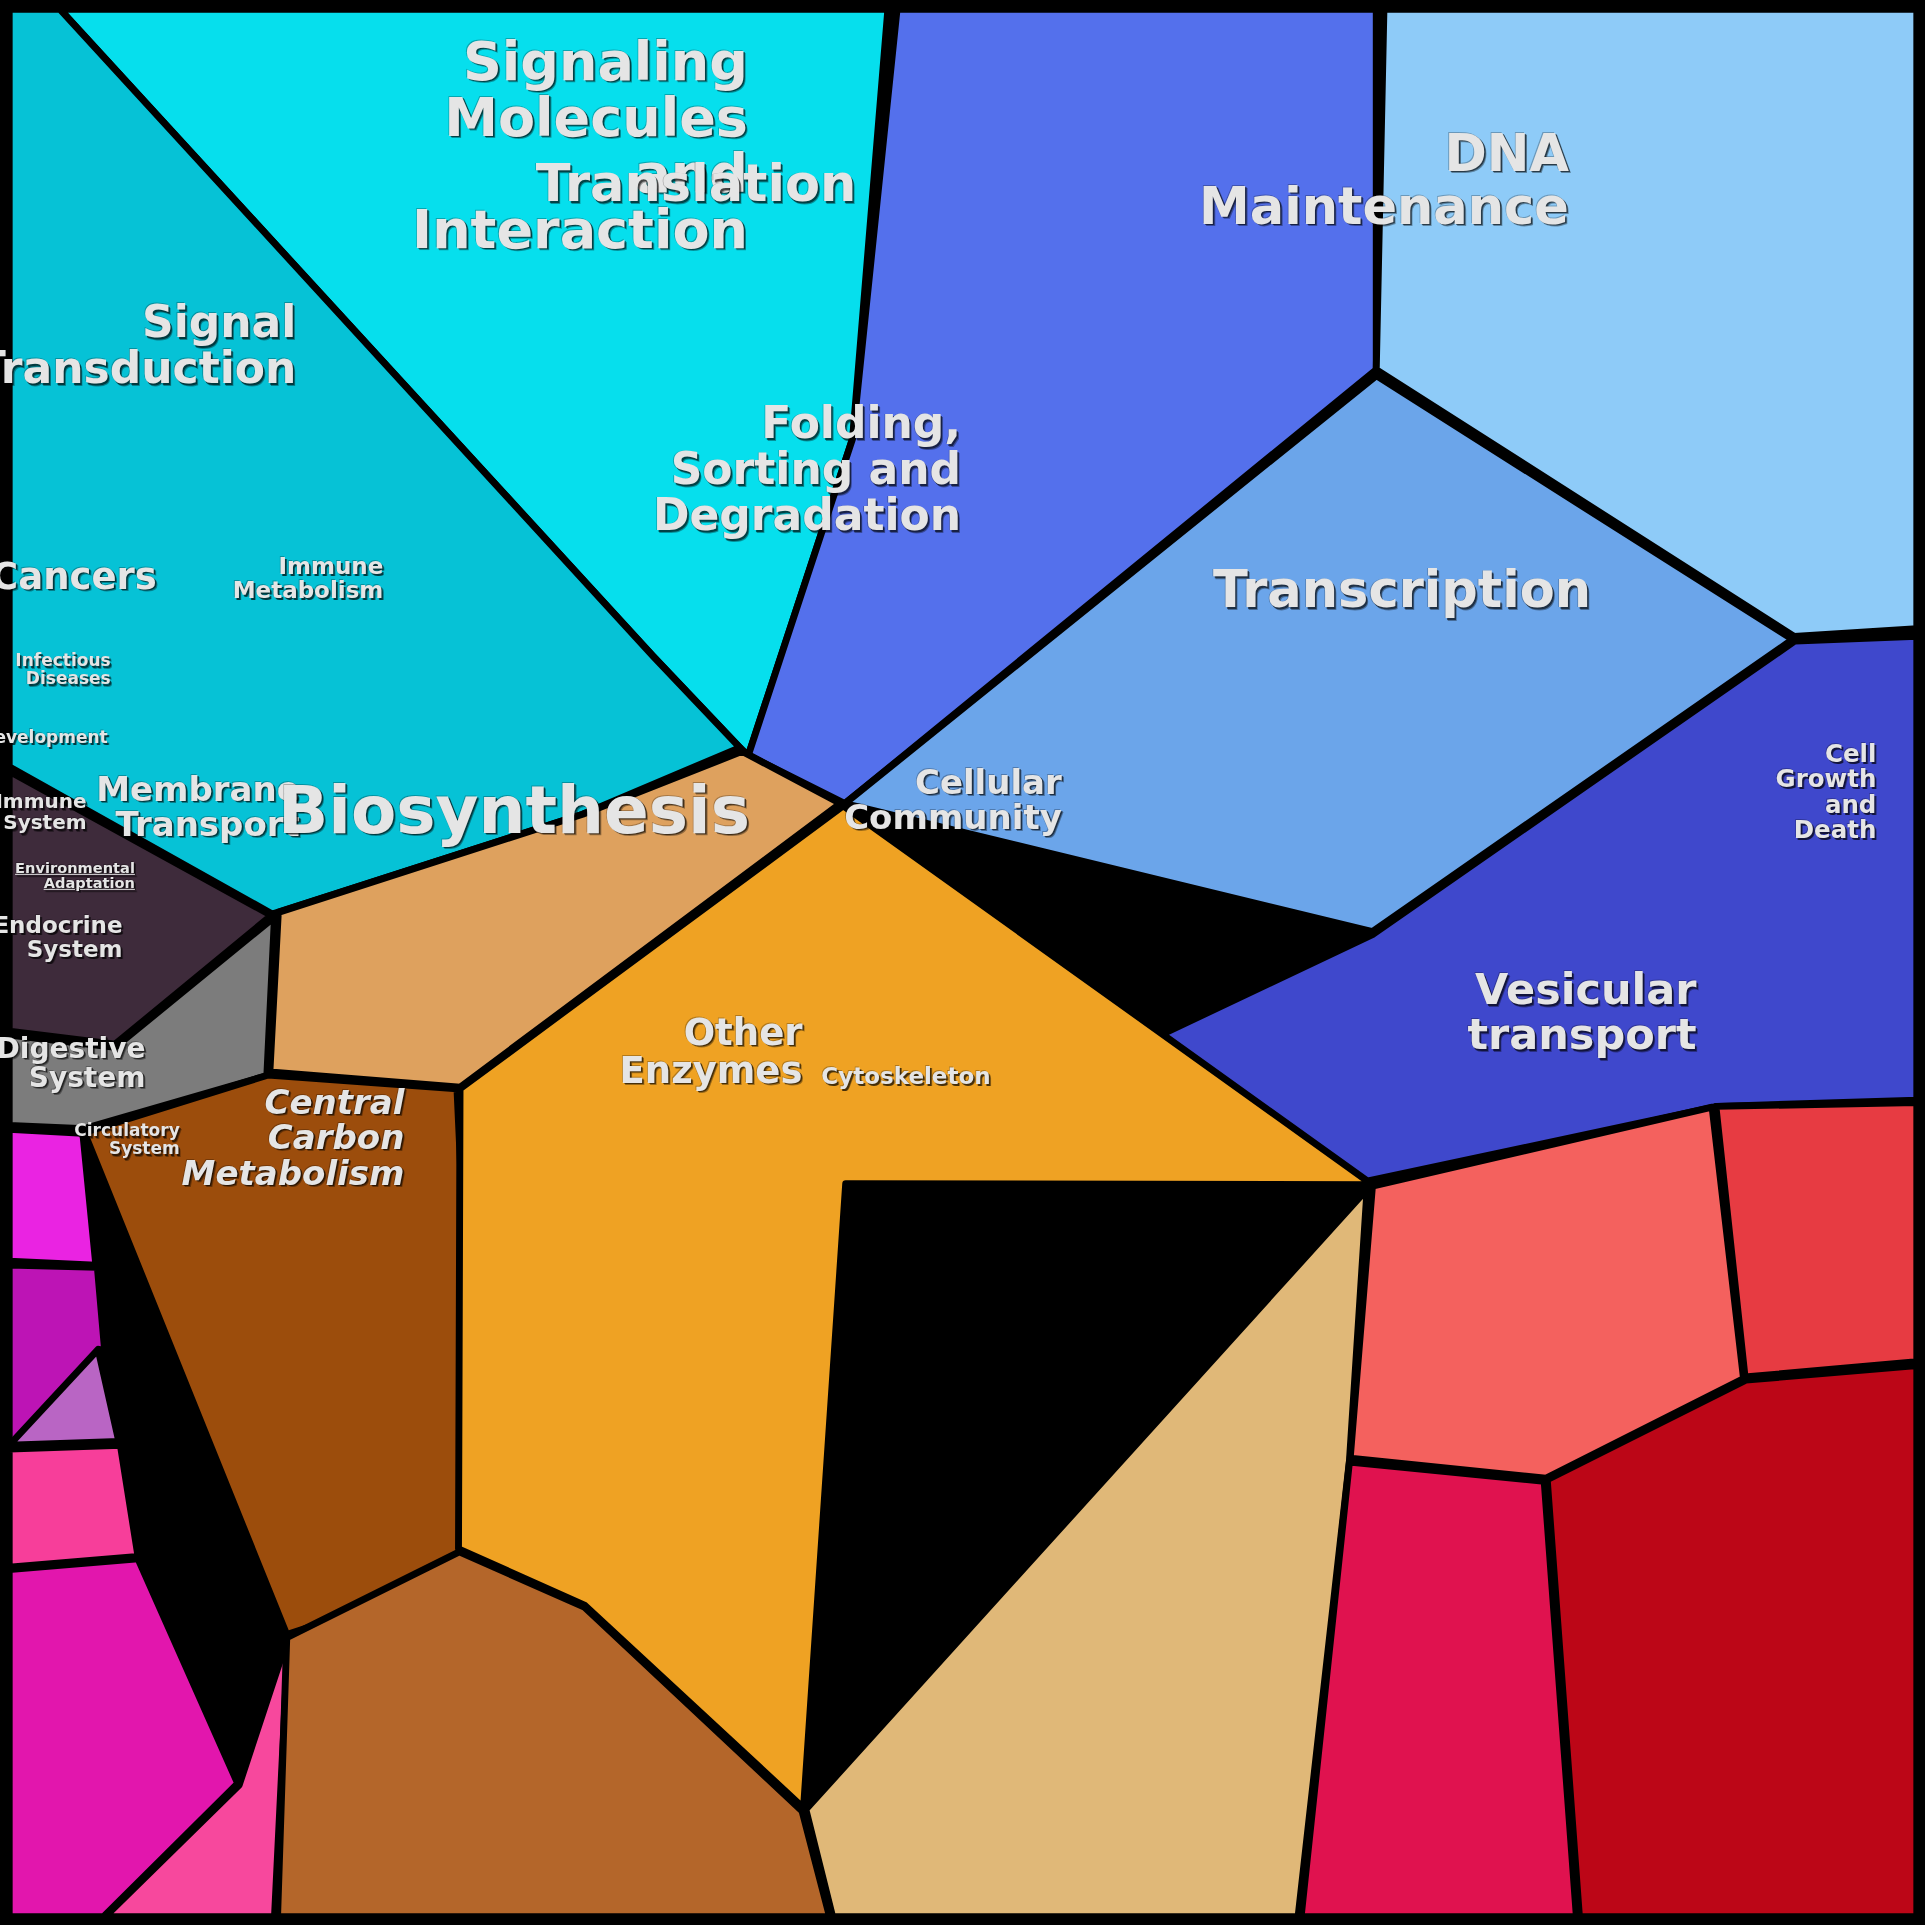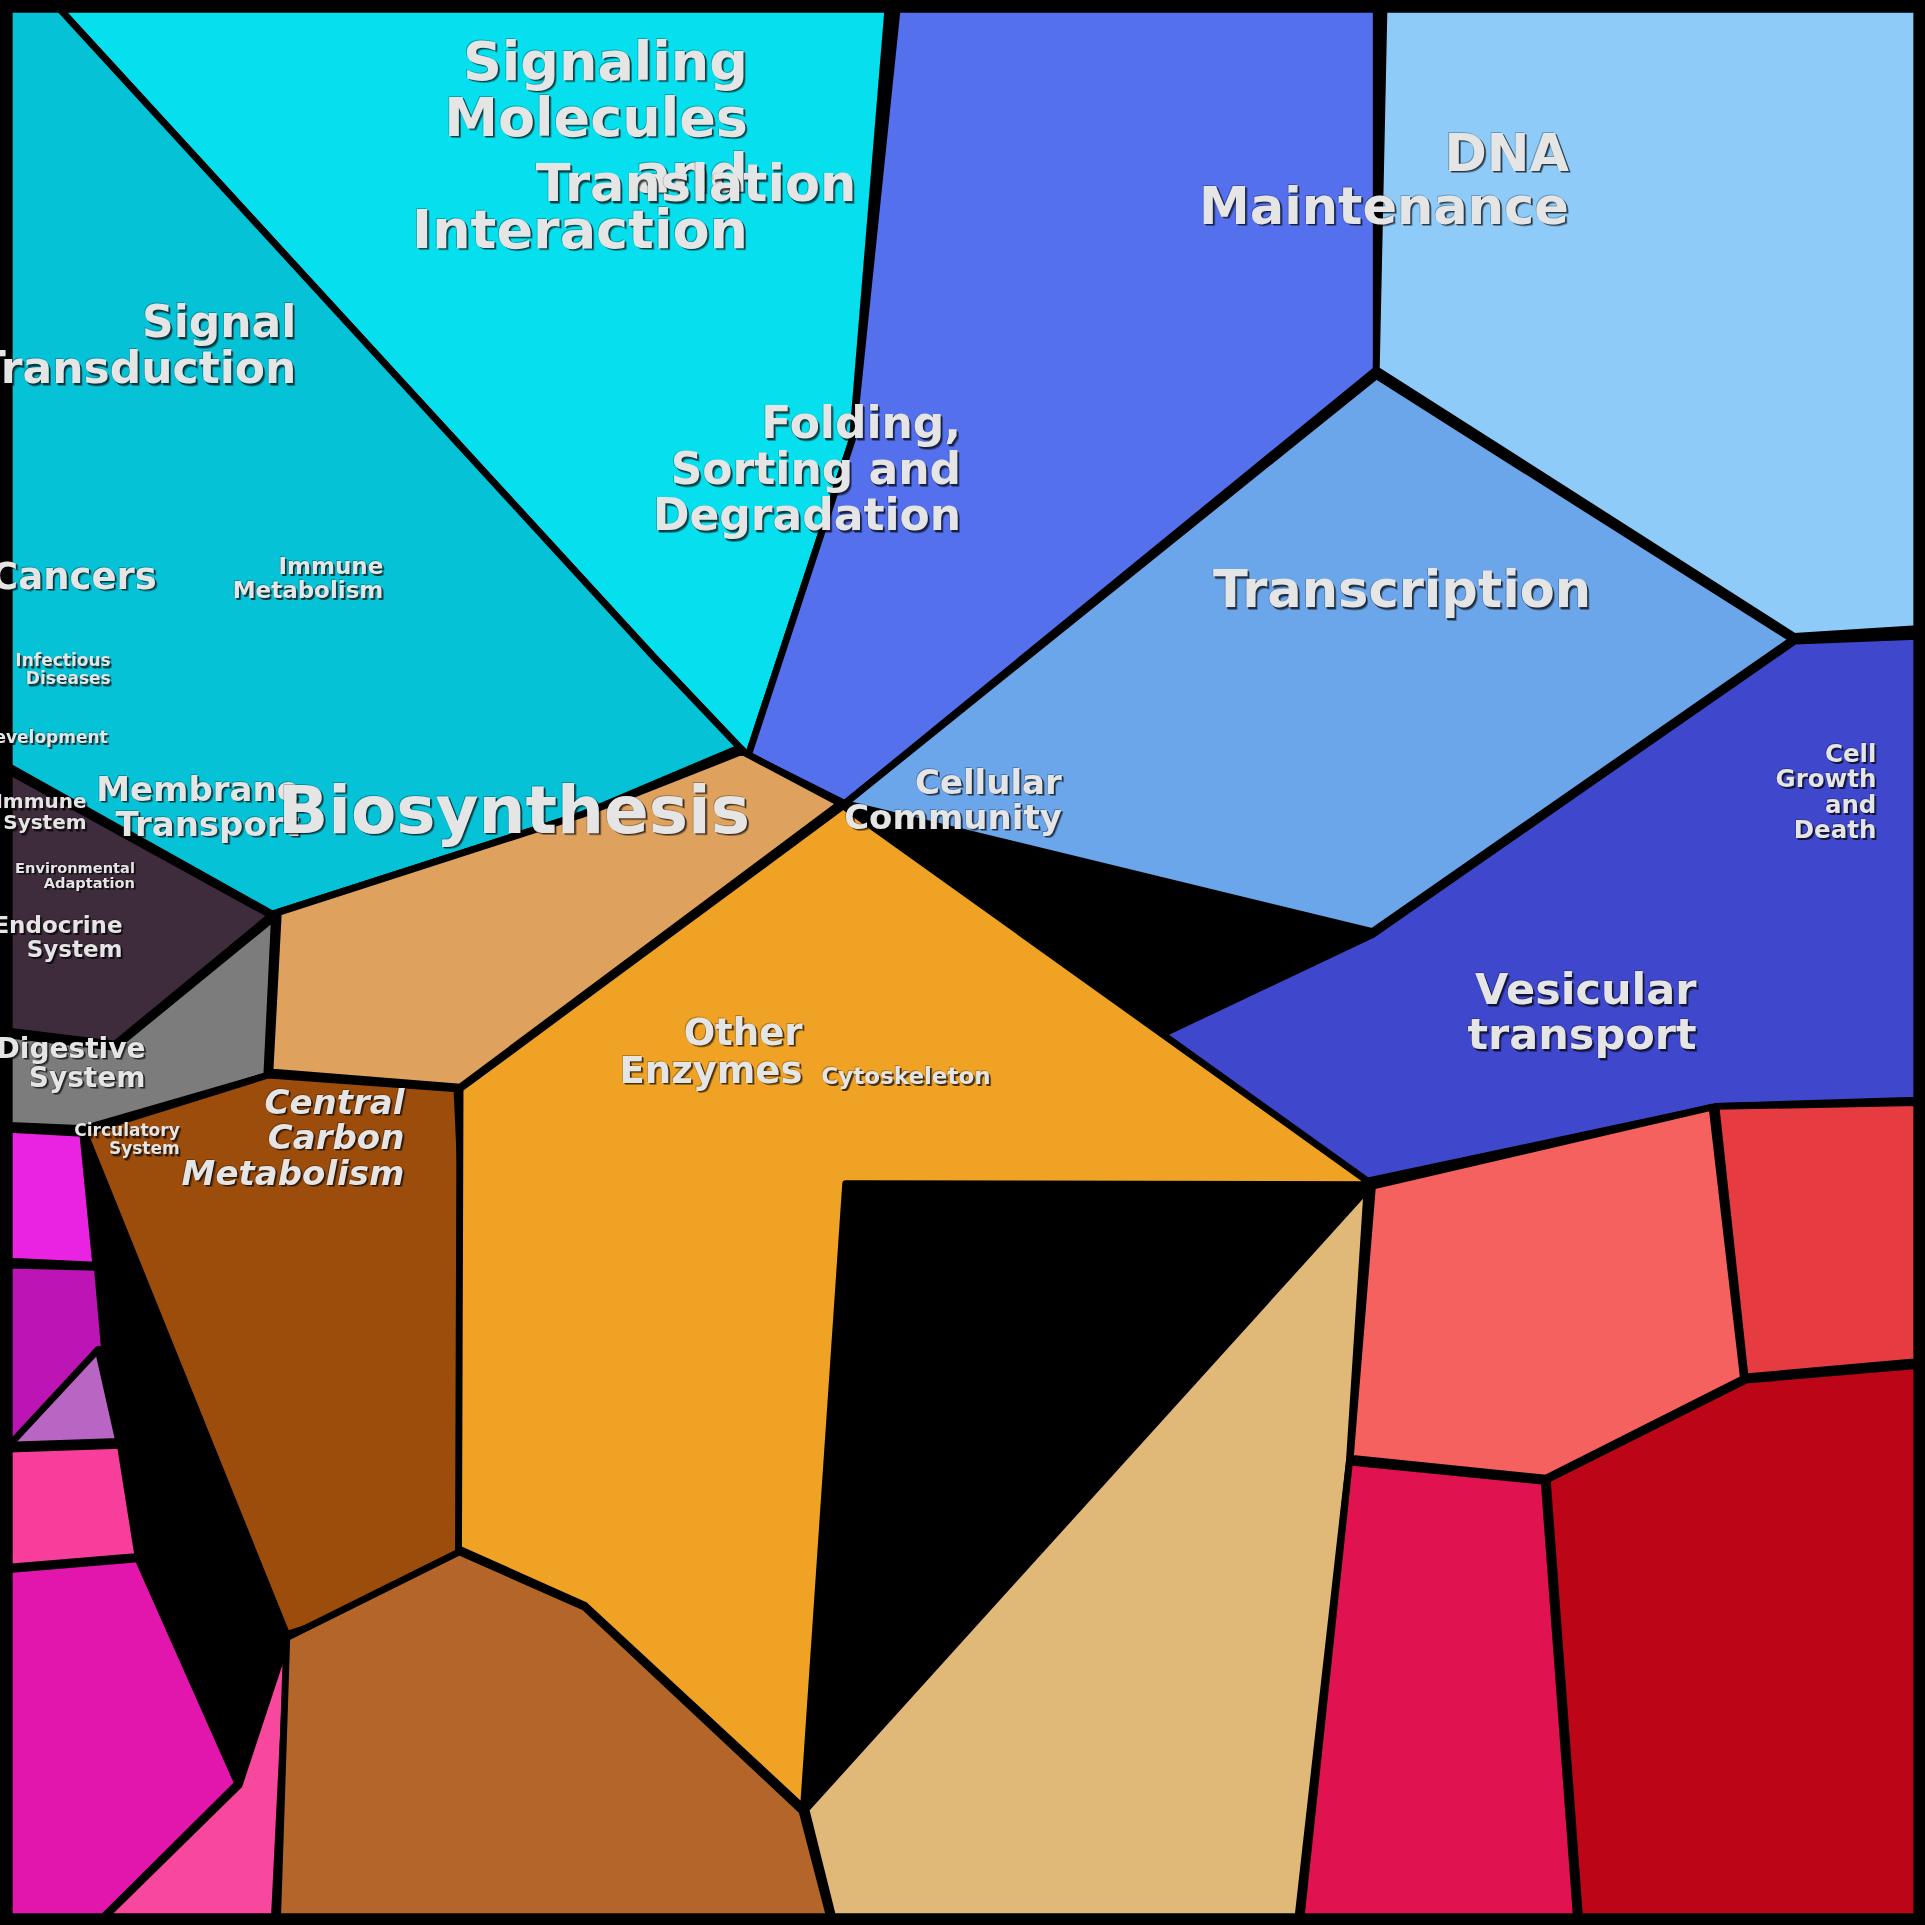--- a/index.html
+++ b/index.html
@@ -90,21 +90,21 @@
       <div class="cell-label" style="left: 74px; top: 577px; font-size: 37px;">Cancers</div>
       <div class="cell-label" style="left: 63px; top: 670px; font-size: 17px;">Infectious
 Diseases</div>
       <div class="cell-label" style="left: 308px; top: 579px; font-size: 23px;">Immune
 Metabolism</div>
       <div class="cell-label" style="left: 198px; top: 807px; font-size: 34px;">Membrane
 Transport</div>
       <div class="cell-label" style="left: 44px; top: 738px; font-size: 17px;">Development</div>
       <div class="cell-label" style="left: 41px; top: 812px; font-size: 20px;">Immune
 System</div>
-      <div class="cell-label" style="left: 75px; top: 875px; font-size: 14.6px;">Environmental
+      <div class="cell-label" style="left: 75px; top: 875px; font-size: 14.6px; text-decoration: underline;">Environmental
 Adaptation</div>
       <div class="cell-label" style="left: 58px; top: 938px; font-size: 23px;">Endocrine
 System</div>
       <div class="cell-label" style="left: 71px; top: 1063px; font-size: 28px;">Digestive
 System</div>
       <div class="cell-label" style="left: 127px; top: 1140px; font-size: 17px;">Circulatory
 System</div>
       <div class="cell-label" style="left: 514px; top: 787px; font-size: 66px; margin-top: 24px;">Biosynthesis</div>
       <div class="cell-label" style="left: 293px; top: 1138px; font-size: 34px; font-style: italic;">Central
 Carbon

